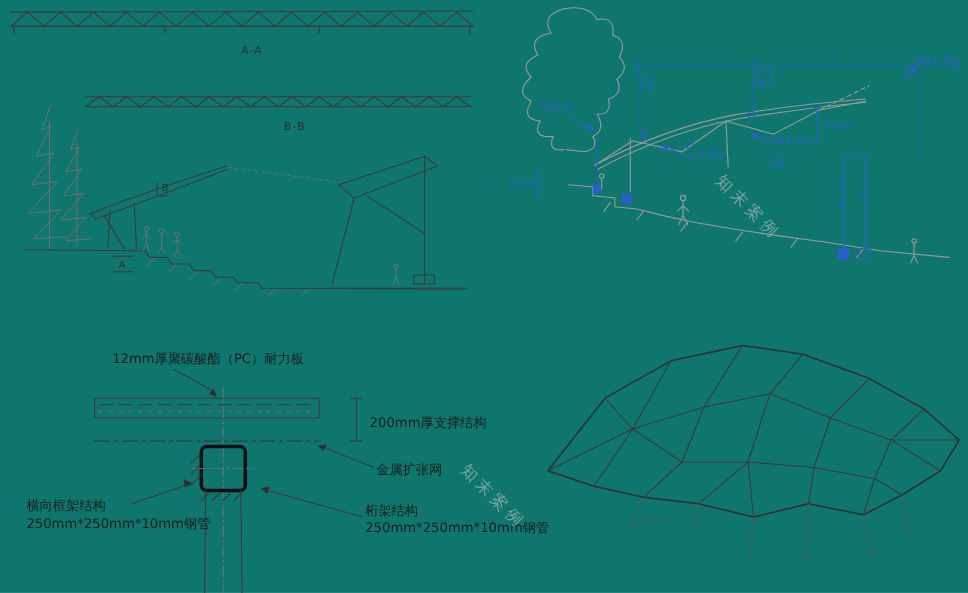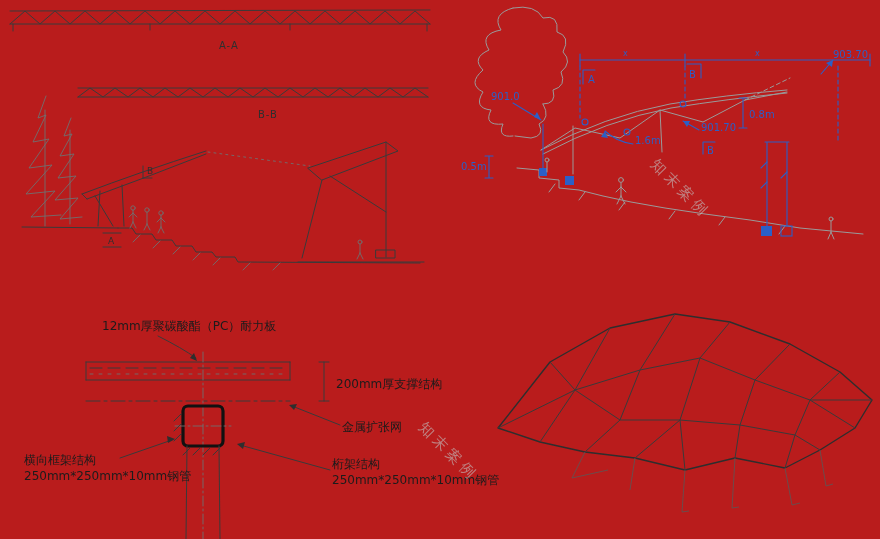--- a/index.html
+++ b/index.html
@@ -1,16 +1,16 @@
 <!DOCTYPE html>
 <html><head>
 <meta charset="utf-8">
 <style>
   html,body{margin:0;padding:0;background:#fff;}
-  .stage{position:relative;width:880px;height:539px;background:#b91c1c;overflow:hidden;
+  .stage{position:relative;width:880px;height:539px;background:#0f766e;overflow:hidden;
          font-family:"DejaVu Sans","Liberation Sans",sans-serif;}
   svg{position:absolute;overflow:visible;}
   .sk{stroke:#3a3a3a;fill:none;stroke-width:1;stroke-linecap:round;stroke-linejoin:round;}
   .sk-light{stroke:#6f6f6f;fill:none;stroke-width:.9;stroke-linecap:round;}
   .pencil{stroke:#9a9a9a;fill:none;stroke-width:1;stroke-linecap:round;}
   .ink{stroke:#2b5fc7;fill:none;stroke-width:1.1;stroke-linecap:round;}
   .ink-fill{fill:#2b5fc7;stroke:none;}
   .dark{stroke:#2e2e2e;fill:none;stroke-width:1.4;stroke-linejoin:round;}
   .mid{stroke:#3a3a3a;fill:none;stroke-width:1;stroke-linejoin:round;}
   .thin{stroke:#585858;fill:none;stroke-width:.8;}

